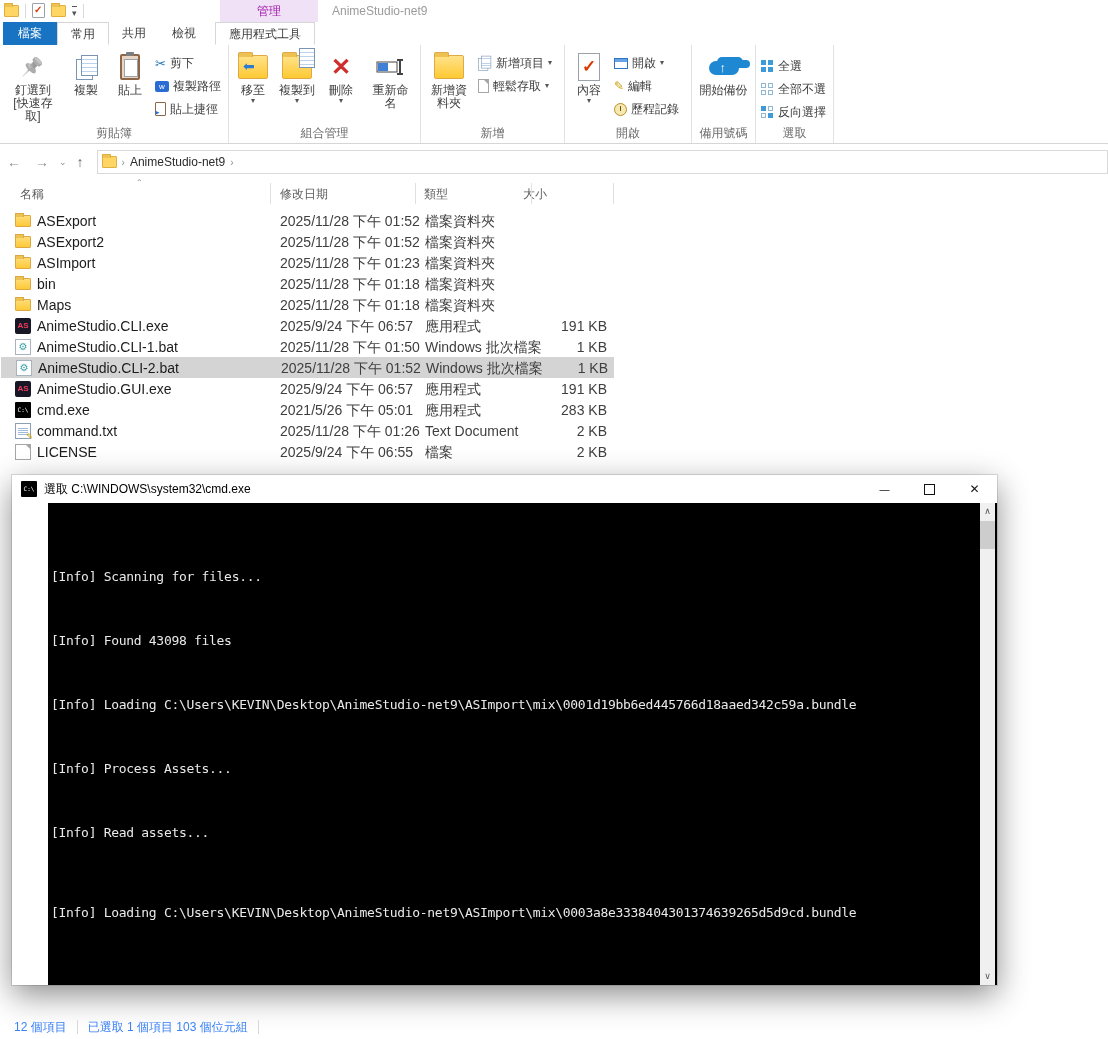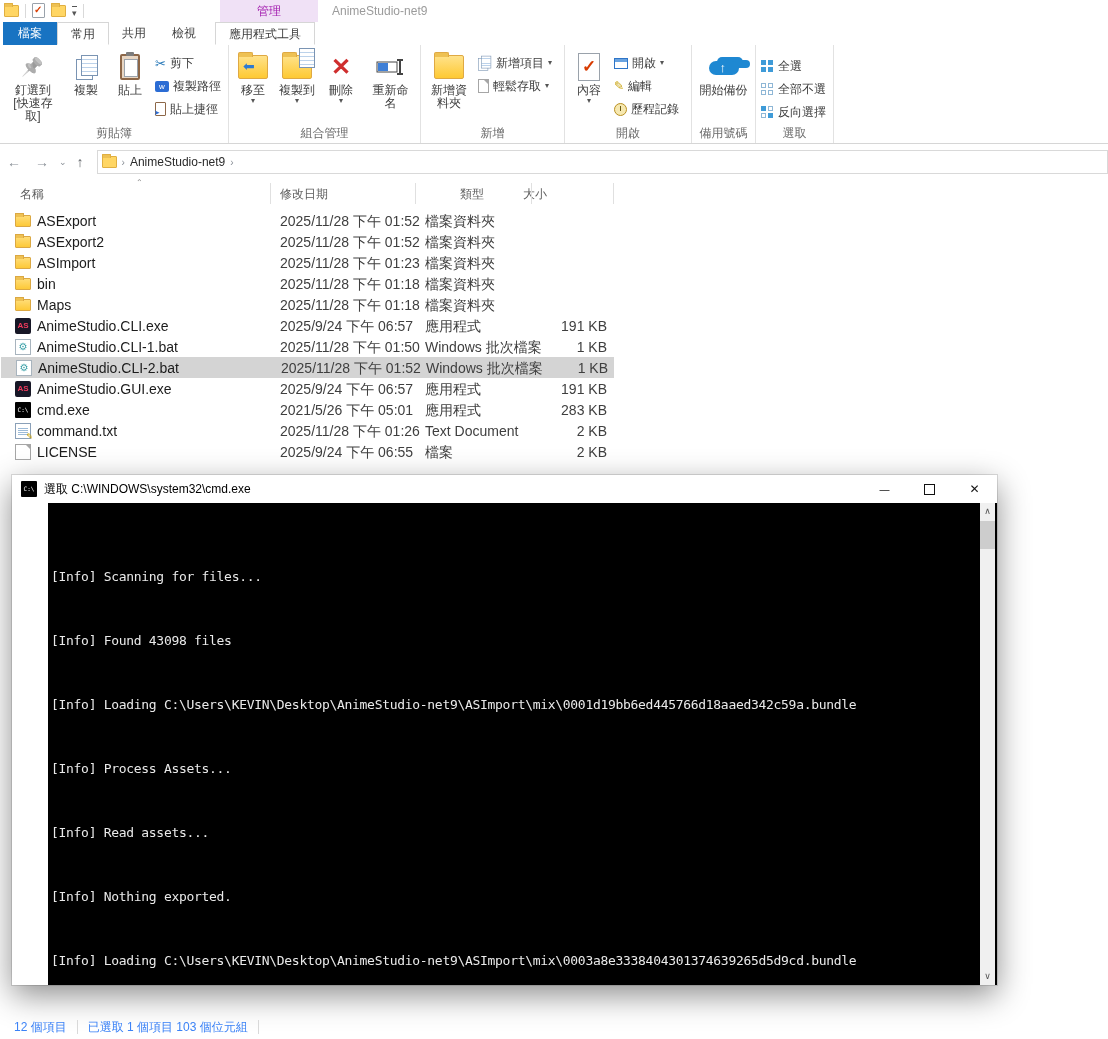--- a/index.html
+++ b/index.html
@@ -342,21 +342,21 @@
     <span class="chev">›</span>
     <span>AnimeStudio-net9</span>
     <span class="chev">›</span>
   </div>
 </div>
 
 <div class="cols">
   <span class="sortcaret"></span>
   <span class="colh" style="left:20px;">名稱</span>
   <span class="colh" style="left:280px;">修改日期</span>
-  <span class="colh" style="left:424px;margin-left:36px;">類型</span>
+  <span class="colh" style="left:424px;">類型</span>
   <span class="colh" style="left:523px;">大小</span>
   <span class="colsep" style="left:270px;"></span>
   <span class="colsep" style="left:415px;"></span>
   <span class="colsep" style="left:531px;"></span>
   <span class="colsep" style="left:613px;"></span>
 </div>
 
 <div class="filelist">
 
     <div class="frow">
@@ -473,21 +473,20 @@
         <div class="cline">[Info] Scanning for files...</div>
       
         <div class="cline">[Info] Found 43098 files</div>
       
         <div class="cline">[Info] Loading C:\Users\KEVIN\Desktop\AnimeStudio-net9\ASImport\mix\0001d19bb6ed445766d18aaed342c59a.bundle</div>
       
         <div class="cline">[Info] Process Assets...</div>
       
         <div class="cline">[Info] Read assets...</div>
       
-        <div class="cline">[Info] Nothing exported.</div>
       
         <div class="cline">[Info] Loading C:\Users\KEVIN\Desktop\AnimeStudio-net9\ASImport\mix\0003a8e3338404301374639265d5d9cd.bundle</div>
       
         
       
         
       
         
       
         

